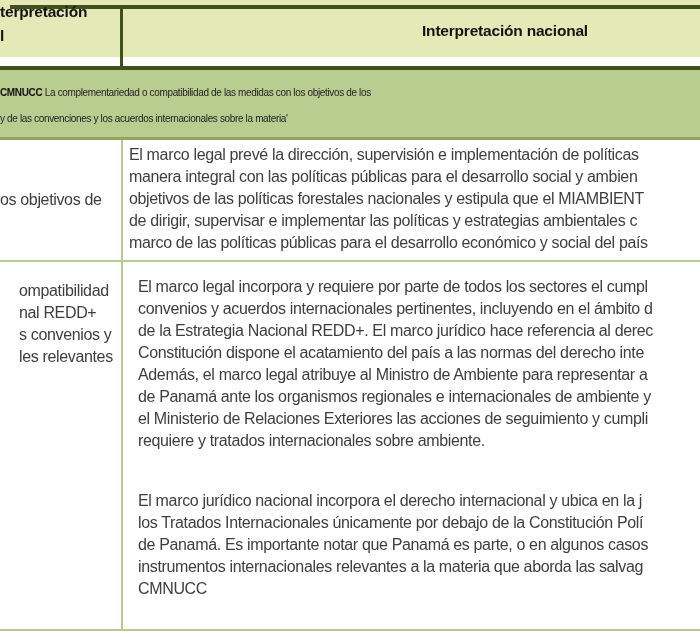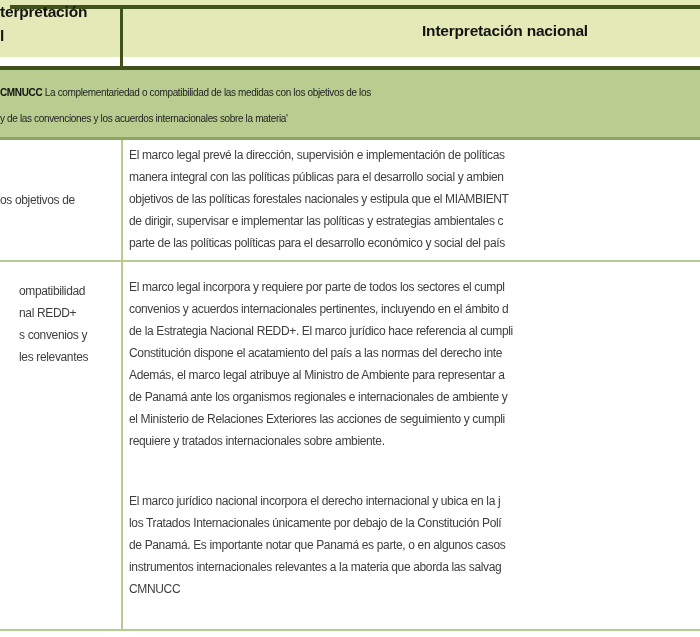--- a/index.html
+++ b/index.html
@@ -14,26 +14,26 @@
   
   .header-bg{left:0;top:9;width:700px;height:57px;background:#e4e9b8;}
   .hdr-text{font-weight:bold;font-size:15.5px;color:#141414;letter-spacing:-0.2px;}
   .hdr-left{left:0;top:18;line-height:24px;}
   .hdr-right{left:122px;top:22px;width:766px;text-align:center;}
   
   .band{left:0;top:70px;width:700px;height:67px;background:#b9cd90;border-bottom:3px solid #8fa55e;box-sizing:content-box;}
   .band-text{left:0;top:80px;font-size:10px;line-height:26px;color:#232323;letter-spacing:-0.35px;white-space:nowrap;}
   .band-label{font-weight:bold;color:#111;}
   
-  .body-txt{font-size:12px;line-height:22px;color:#3e3e3e;letter-spacing:-0.35px;}
+  .body-txt{font-size:16px;line-height:22px;color:#3e3e3e;letter-spacing:-0.35px;}
   .ln{white-space:nowrap;}
   .cell-left-1{left:0;top:189px;}
   .cell-right-1{left:129px;top:144px;}
   .cell-left-2{left:0;top:280px;padding-left:19px;}
-  .cell-right-2{left:129px;top:276px;}
+  .cell-right-2{left:138px;top:276px;}
   .para2{margin-top:38px;}
   
   .hdr-vdiv{left:120px;top:5px;width:3px;height:65px;}
   .hdr-top{left:10px;top:5px;width:690px;height:4px;}
   .hdr-bottom{left:0;top:66px;width:700px;height:4px;}
   .body-vdiv{left:121px;top:140px;width:2px;height:490px;}
   .row-div{left:0;top:260px;width:700px;height:2px;}
   .bottom-rule{left:0;top:629px;width:700px;height:2px;}
 </style>
 </head>
@@ -63,34 +63,34 @@
   <div class="abs rule-light bottom-rule"></div>
 
   <div class="abs body-txt cell-left-1">
     <div class="ln">os objetivos de</div>
   </div>
   <div class="abs body-txt cell-right-1">
     <div class="ln">El marco legal prevé la dirección, supervisión e implementación de políticas</div>
     <div class="ln">manera integral con las políticas públicas para el desarrollo social y ambien</div>
     <div class="ln">objetivos de las políticas forestales nacionales y estipula que el MIAMBIENT</div>
     <div class="ln">de dirigir, supervisar e implementar las políticas y estrategias ambientales c</div>
-    <div class="ln">parte de las políticas políticas para el desarrollo económico y social del país</div>
+    <div class="ln">marco de las políticas públicas para el desarrollo económico y social del país</div>
   </div>
 
   <div class="abs body-txt cell-left-2">
     <div class="ln">ompatibilidad</div>
     <div class="ln">nal REDD+</div>
     <div class="ln">s convenios y</div>
     <div class="ln">les relevantes</div>
   </div>
   <div class="abs body-txt cell-right-2">
     <div>
       <div class="ln">El marco legal incorpora y requiere por parte de todos los sectores el cumpl</div>
       <div class="ln">convenios y acuerdos internacionales pertinentes, incluyendo en el ámbito d</div>
-      <div class="ln">de la Estrategia Nacional REDD+. El marco jurídico hace referencia al cumpli</div>
+      <div class="ln">de la Estrategia Nacional REDD+. El marco jurídico hace referencia al derec</div>
       <div class="ln">Constitución dispone el acatamiento del país a las normas del derecho inte</div>
       <div class="ln">Además, el marco legal atribuye al Ministro de Ambiente para representar a</div>
       <div class="ln">de Panamá ante los organismos regionales e internacionales de ambiente y</div>
       <div class="ln">el Ministerio de Relaciones Exteriores las acciones de seguimiento y cumpli</div>
       <div class="ln">requiere y tratados internacionales sobre ambiente.</div>
     </div>
     <div class="para2">
       <div class="ln">El marco jurídico nacional incorpora el derecho internacional y ubica en la j</div>
       <div class="ln">los Tratados Internacionales únicamente por debajo de la Constitución Polí</div>
       <div class="ln">de Panamá. Es importante notar que Panamá es parte, o en algunos casos</div>

